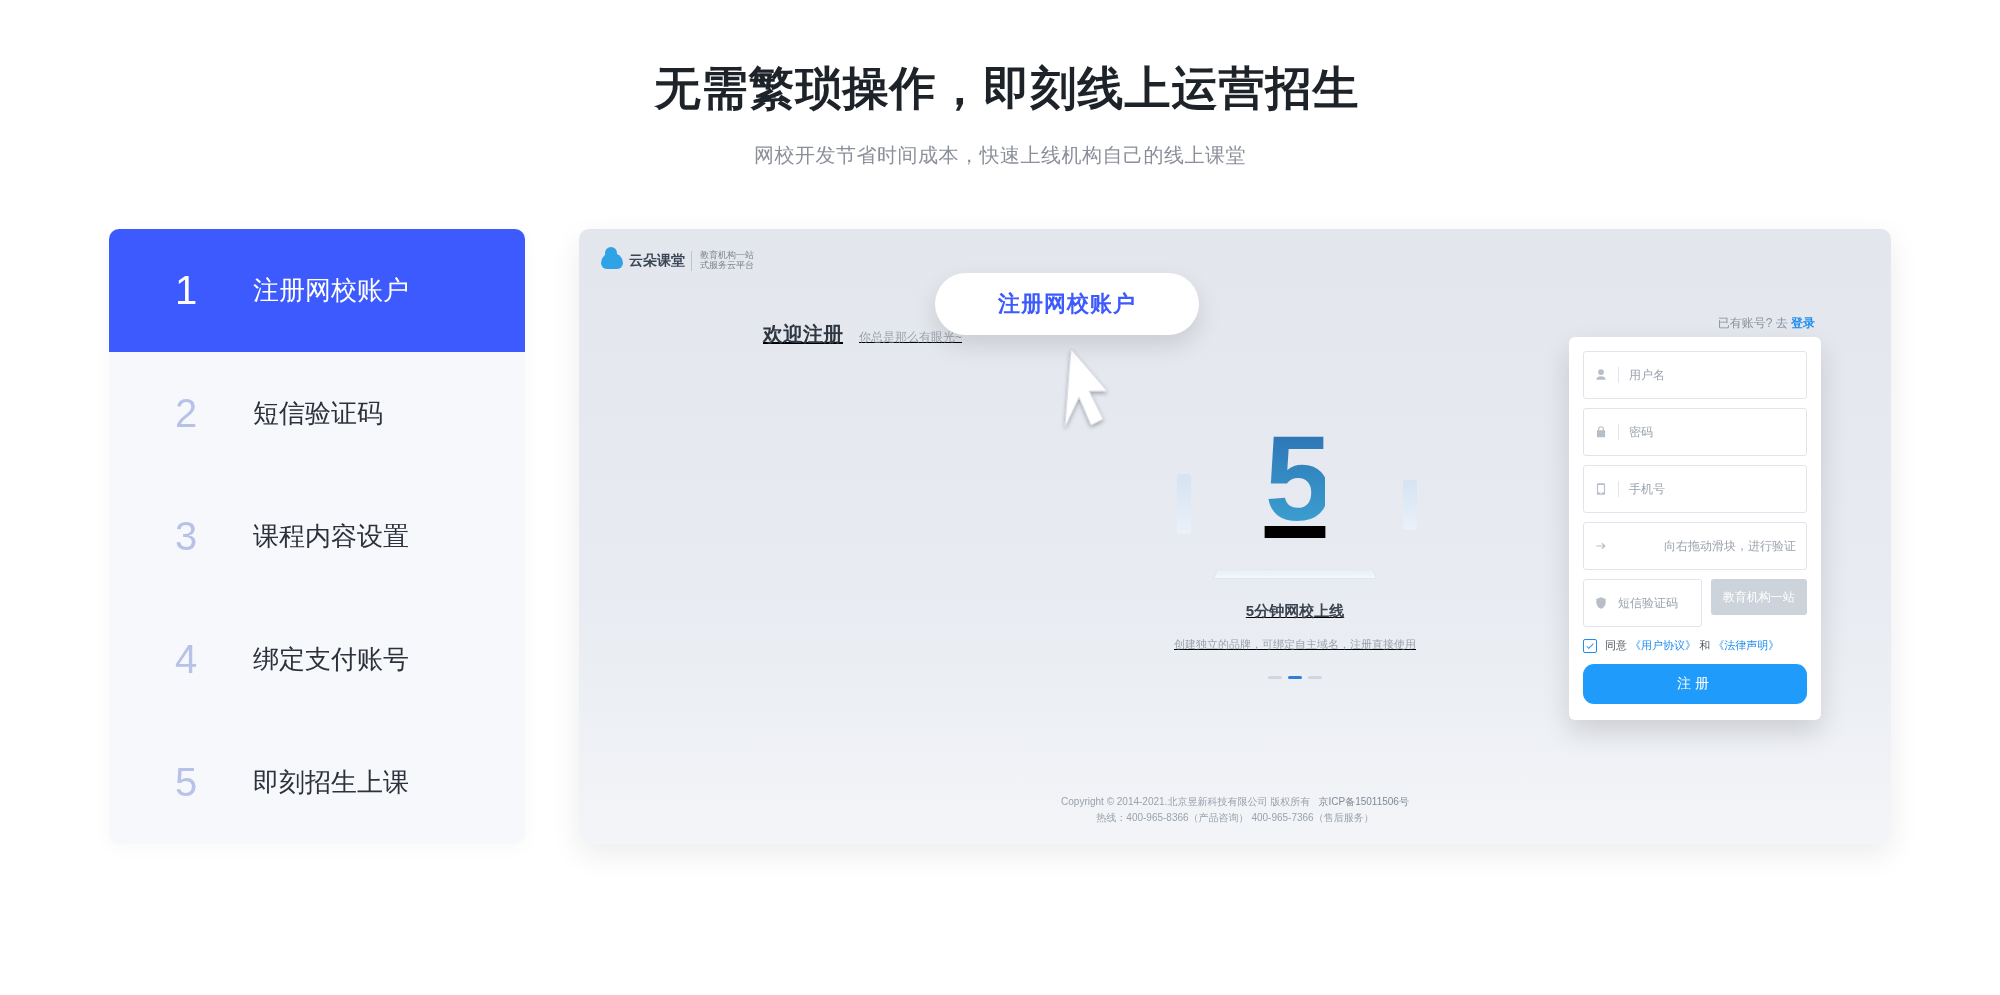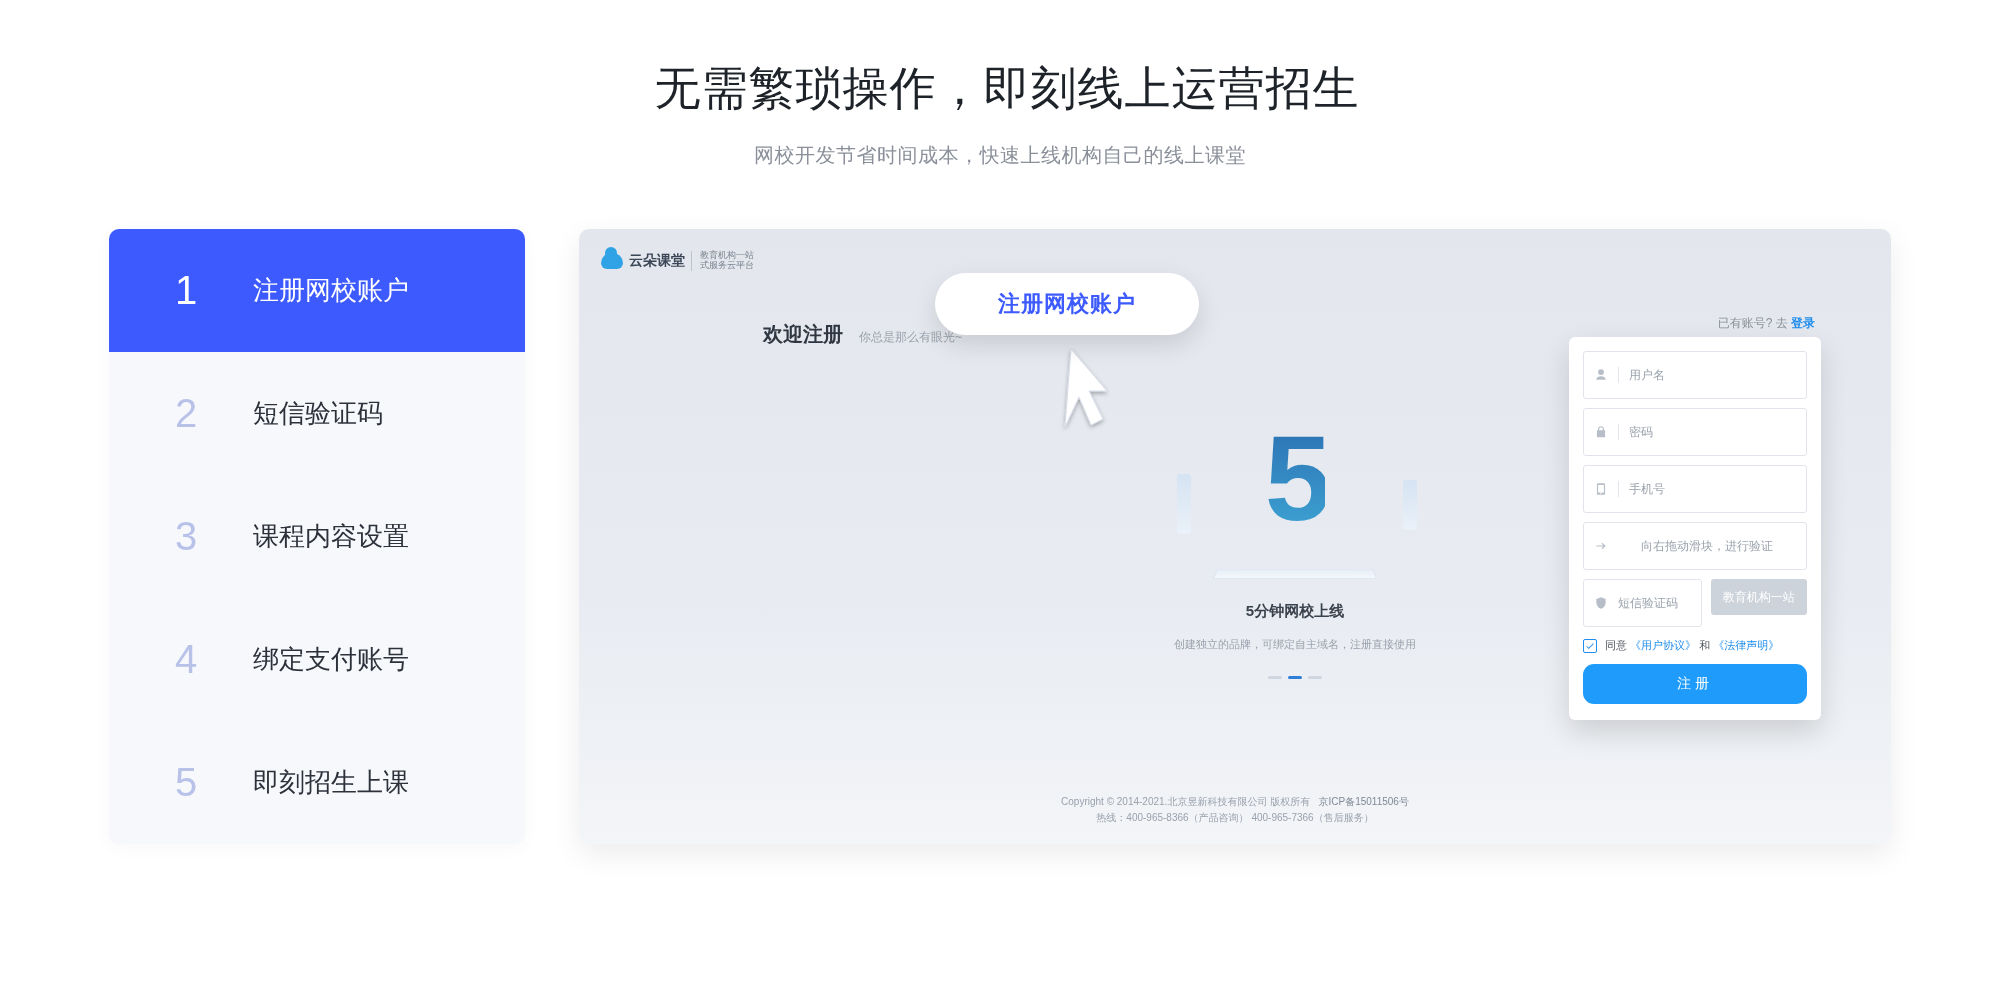--- a/index.html
+++ b/index.html
@@ -14,21 +14,21 @@
   .page {
     width: 100%;
     display: flex;
     flex-direction: column;
     align-items: center;
   }
 
   .headline {
     margin-top: 58px;
     font-size: 46px;
-    font-weight: 400;
+    font-weight: 700;
     color: #1e2329;
     letter-spacing: 1px;
     margin-left: 14px;
   }
   .subheadline {
     margin-top: 22px;
     font-size: 20px;
     color: #8a8f99;
     letter-spacing: 0.5px;
   }
@@ -120,20 +120,21 @@
 
   
   .reg-area {
     position: absolute;
     top: 80px;
     left: 180px;
     right: 60px;
     bottom: 90px;
     display: flex;
     justify-content: flex-start;
+    text-decoration: underline;
   }
   .reg-left {
     flex: 1;
     padding-top: 12px;
   }
   .reg-left-head {
     display: flex;
     align-items: baseline;
     gap: 16px;
     padding-left: 4px;
@@ -410,21 +411,21 @@
           <svg viewBox="0 0 24 24">
               <path d="M7 2h10a2 2 0 0 1 2 2v16a2 2 0 0 1-2 2H7a2 2 0 0 1-2-2V4a2 2 0 0 1 2-2zm0 3v13h10V5zm5 15.5a1.2 1.2 0 1 0-1.2-1.2A1.2 1.2 0 0 0 12 20.5z"></path>
             </svg>
           <span class="sep"></span>
           <span>手机号</span>
         </div>
         <div class="field" style="justify-content:flex-start;">
           <svg viewBox="0 0 24 24">
               <path d="M4 11h12l-3-3 1.4-1.4L20 12l-5.6 5.4L13 16l3-3H4z"></path>
             </svg>
-          <span style="flex:1;text-align:center;font-family:Liberation Mono, monospace;">向右拖动滑块，进行验证</span>
+          <span style="flex:1;text-align:right;font-family:Liberation Mono, monospace;">向右拖动滑块，进行验证</span>
         </div>
         <div class="double">
           <div class="field">
             <svg viewBox="0 0 24 24">
                 <path d="M12 2 4 5v6c0 5 3.4 9.3 8 11 4.6-1.7 8-6 8-11V5z"></path>
               </svg>
             <span>短信验证码</span>
           </div>
           <div class="btn-ghost">教育机构一站</div>
         </div>

